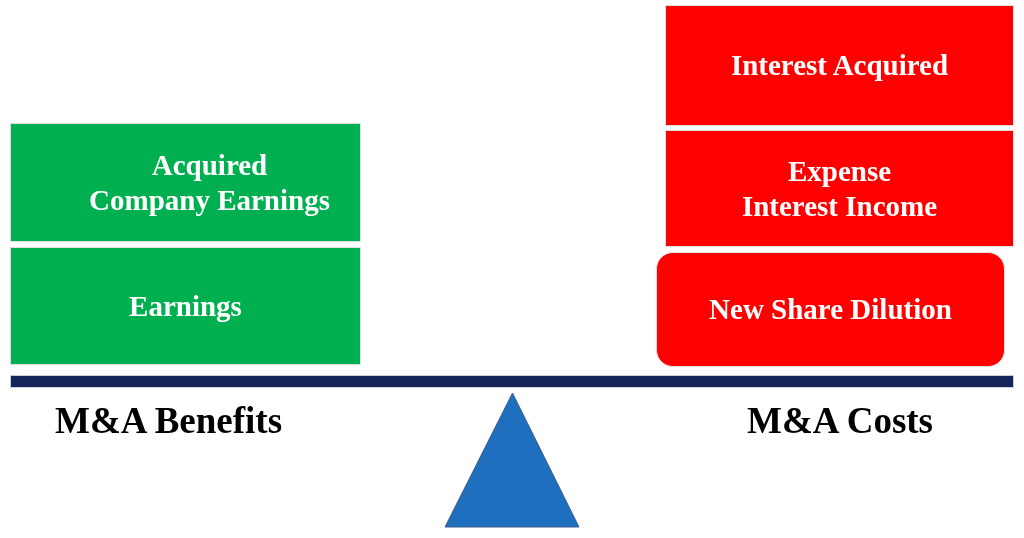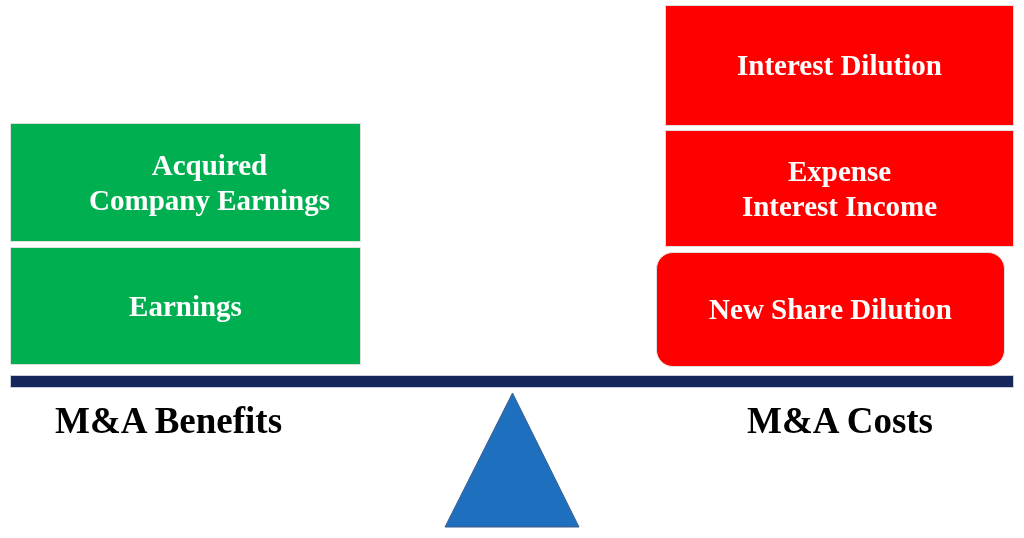--- a/index.html
+++ b/index.html
@@ -74,21 +74,21 @@
 </head>
 <body>
 
 <div class="stage">
 
   <div class="box green" id="box-b1">Acquired
 Company Earnings</div>
 
   <div class="box green" id="box-b2">Earnings</div>
 
-  <div class="box red" id="box-c1">Interest Dilution</div>
+  <div class="box red" id="box-c1">Interest Acquired</div>
 
   <div class="box red" id="box-c2">Expense
 Interest Income</div>
 
   <div class="box red" id="box-c3">New Share Dilution</div>
 
   <div class="beam"></div>
 
   <svg class="fulcrum" viewBox="0 0 137 136" aria-hidden="true">
     <polygon points="69.5,1 2,135 136,135"></polygon>

